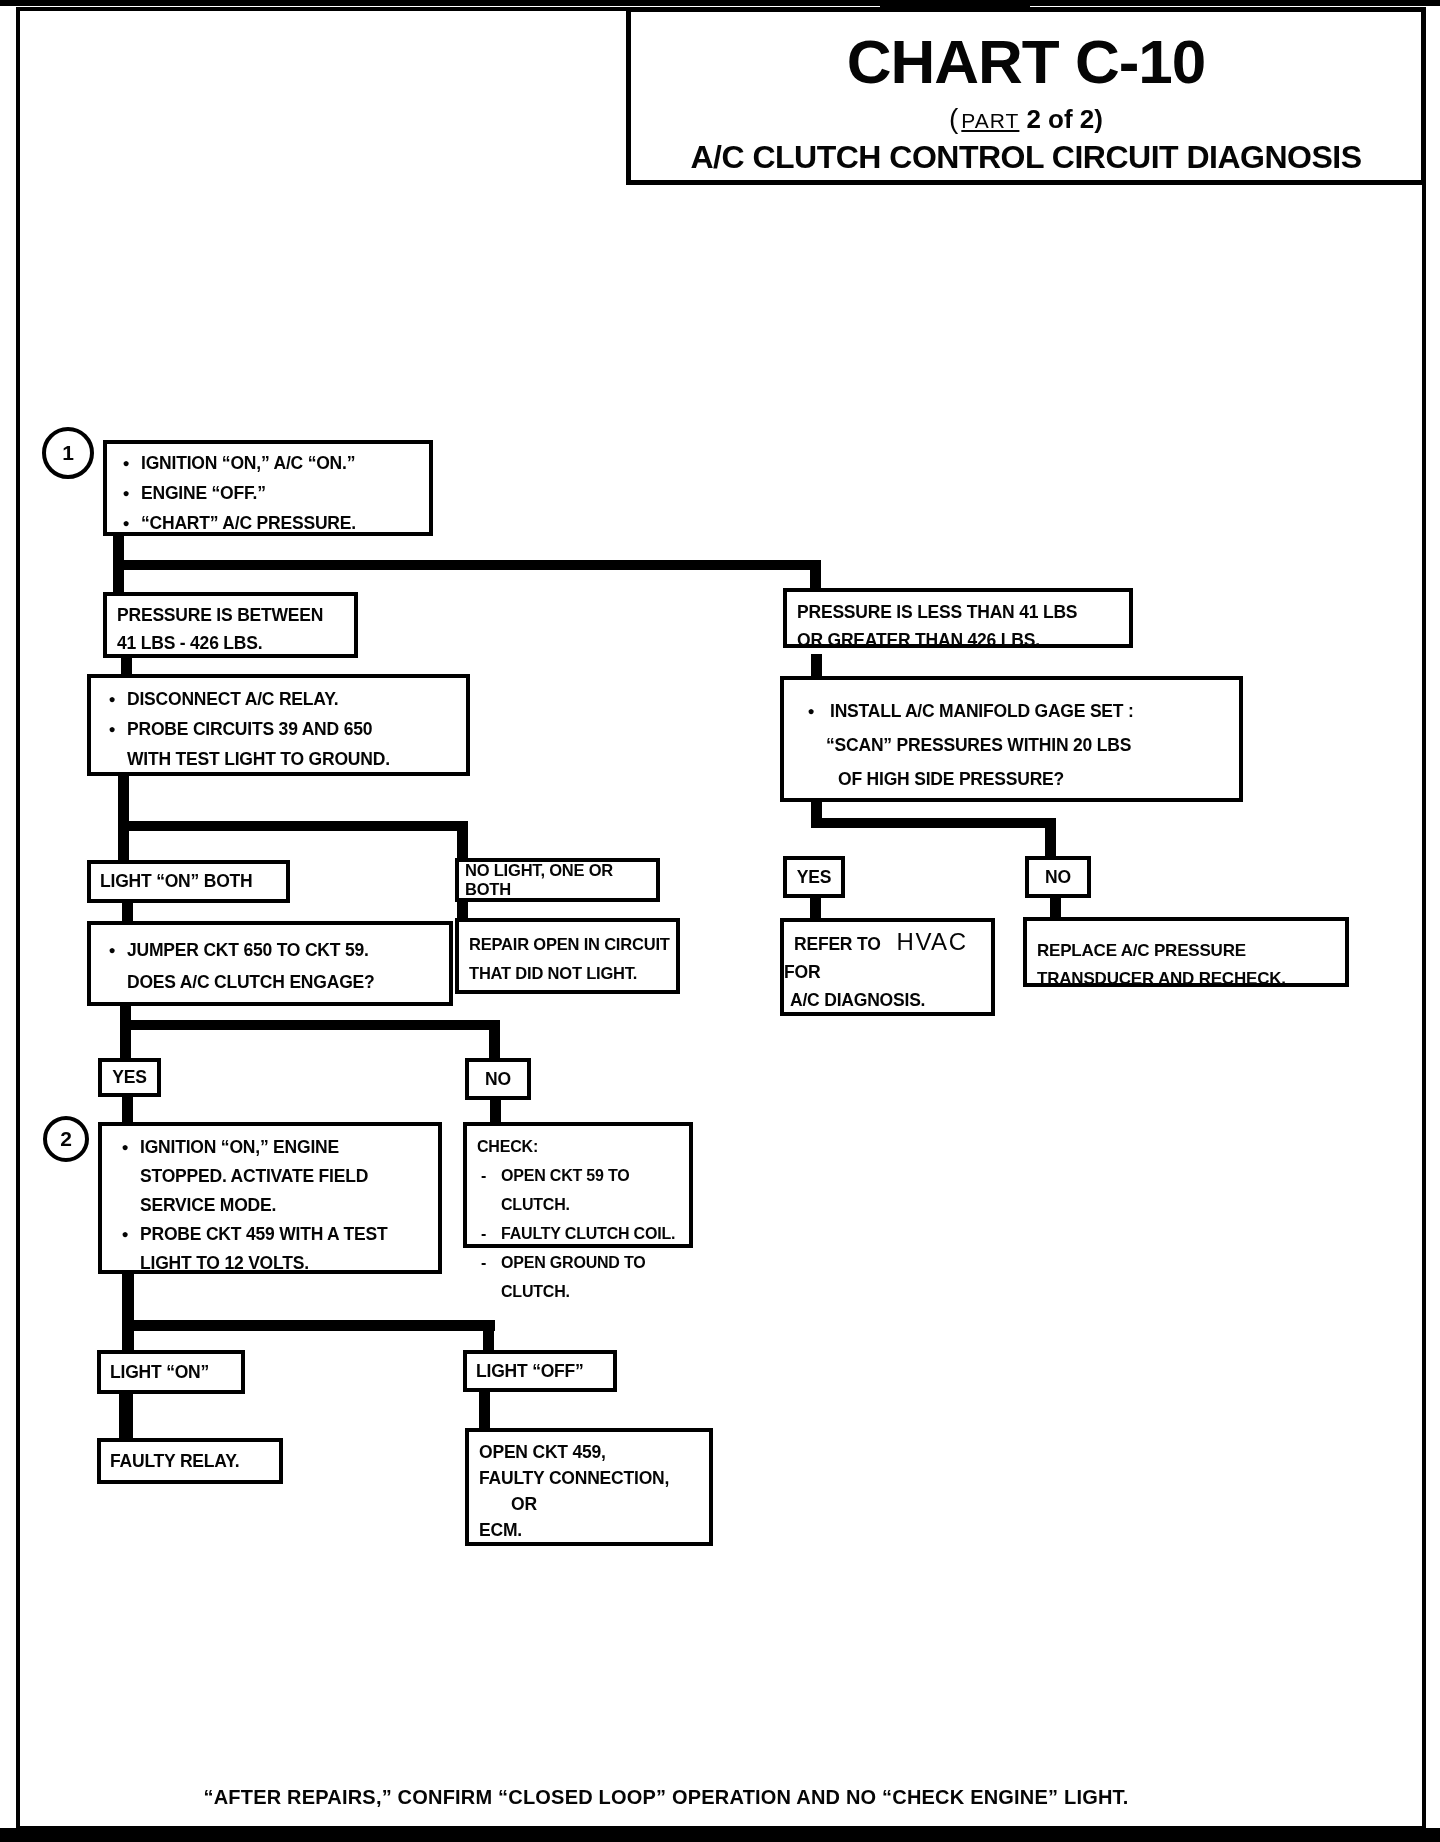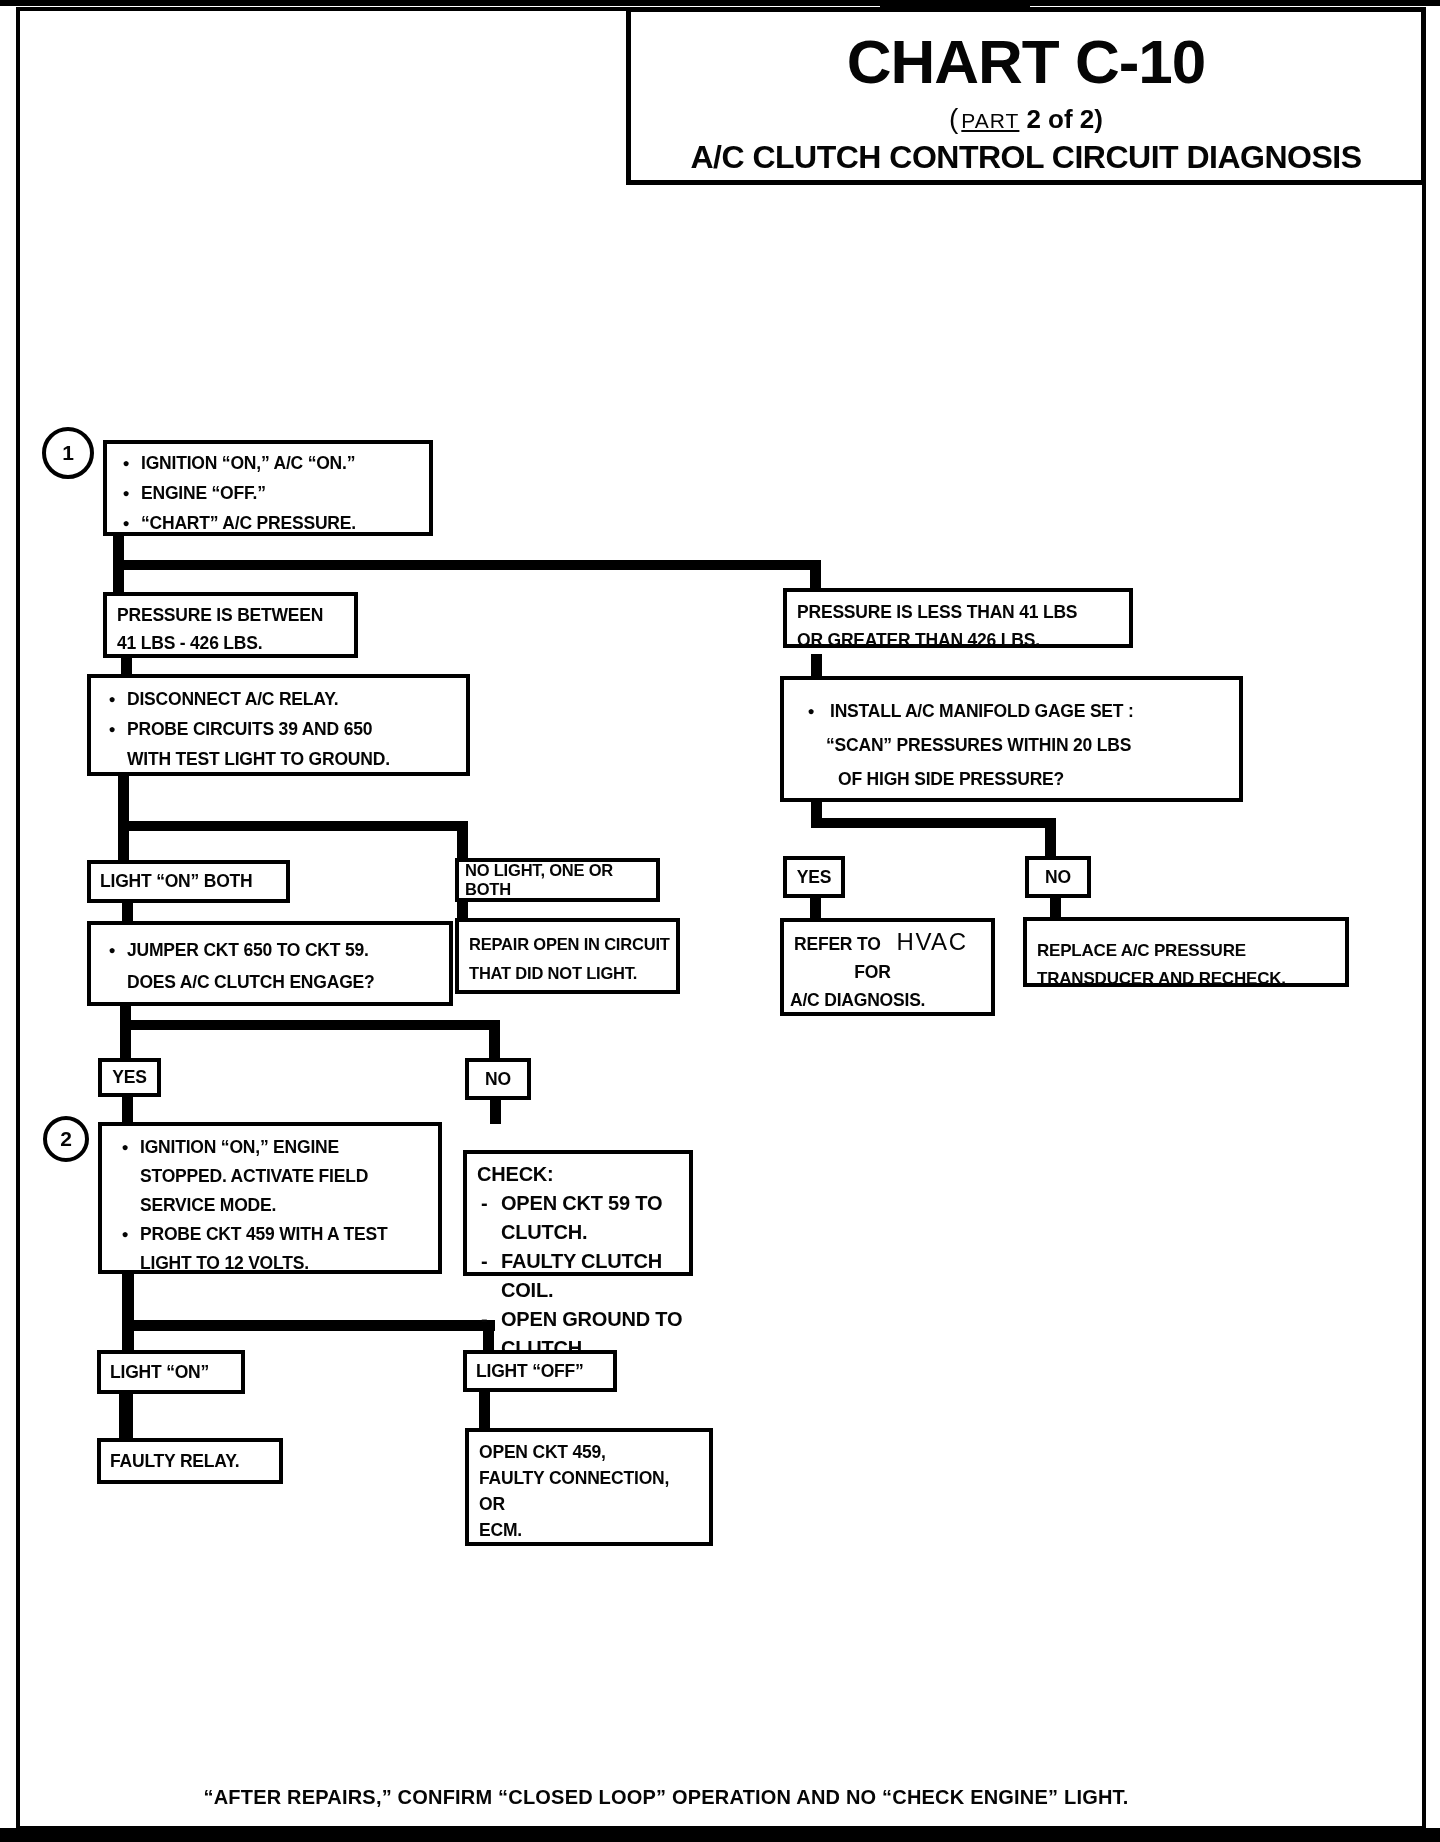--- a/index.html
+++ b/index.html
@@ -162,21 +162,21 @@
   </div>
   <div class="box oneline" style="left:1025px;top:856px;width:66px;height:42px;justify-content:center;padding-left:0;">
     <span>NO</span>
   </div>
 
   <div class="box" style="left:780px;top:918px;width:215px;height:98px;padding-top:8px;">
     <div style="display:flex;align-items:center;padding-left:10px;line-height:28px;">
       <span>REFER TO</span>
       <span class="hvacword">HVAC</span>
     </div>
-    <div style="text-align:center;line-height:28px;padding-right:30px;">FOR</div>
+    <div style="line-height:28px;padding-right:30px;">FOR</div>
     <div style="padding-left:6px;line-height:28px;">A/C DIAGNOSIS.</div>
   </div>
 
   <div class="box" style="left:1023px;top:917px;width:326px;height:70px;padding-top:16px;font-size:17px;">
     <div class="plain" style="line-height:28px;">REPLACE A/C PRESSURE</div>
     <div class="plain" style="line-height:28px;">TRANSDUCER AND RECHECK.</div>
   </div>
 
   <div class="box oneline" style="left:98px;top:1058px;width:63px;height:39px;justify-content:center;padding-left:0;">
     <span>YES</span>
@@ -201,21 +201,21 @@
     <div class="row" style="line-height:29px;">
         <span class="bu">●</span>
         <span class="tx">PROBE CKT 459 WITH A TEST</span>
       </div>
     <div class="row" style="line-height:29px;">
         <span class="bu"></span>
         <span class="tx">LIGHT TO 12 VOLTS.</span>
       </div>
   </div>
 
-  <div class="box" style="left:463px;top:1122px;width:230px;height:126px;padding-top:6px;padding-left:10px;font-size:20px;margin-top:28px;">
+  <div class="box" style="left:463px;top:1122px;width:230px;height:126px;padding-top:6px;padding-left:10px;font-size:16px;">
     <div style="line-height:29px;">CHECK:</div>
     <div class="row" style="line-height:29px;">
         <span class="da">-</span>
         <span class="tx">OPEN CKT 59 TO CLUTCH.</span>
       </div>
     <div class="row" style="line-height:29px;">
         <span class="da">-</span>
         <span class="tx">FAULTY CLUTCH COIL.</span>
       </div>
     <div class="row" style="line-height:29px;">
@@ -231,19 +231,19 @@
     <span>LIGHT “OFF”</span>
   </div>
 
   <div class="box oneline" style="left:97px;top:1438px;width:186px;height:46px;">
     <span>FAULTY RELAY.</span>
   </div>
 
   <div class="box" style="left:465px;top:1428px;width:248px;height:118px;padding-top:7px;">
     <div class="plain" style="line-height:26px;">OPEN CKT 459,</div>
     <div class="plain" style="line-height:26px;">FAULTY CONNECTION,</div>
-    <div class="plain" style="line-height:26px;">OR</div>
+    <div class="plain" style="line-height:26px;margin-left:32px;">OR</div>
     <div class="plain" style="line-height:26px;">ECM.</div>
   </div>
 
   <div class="footer">“AFTER REPAIRS,” CONFIRM “CLOSED LOOP” OPERATION AND NO “CHECK ENGINE” LIGHT.</div>
 
 </div>
 
 </body></html>

